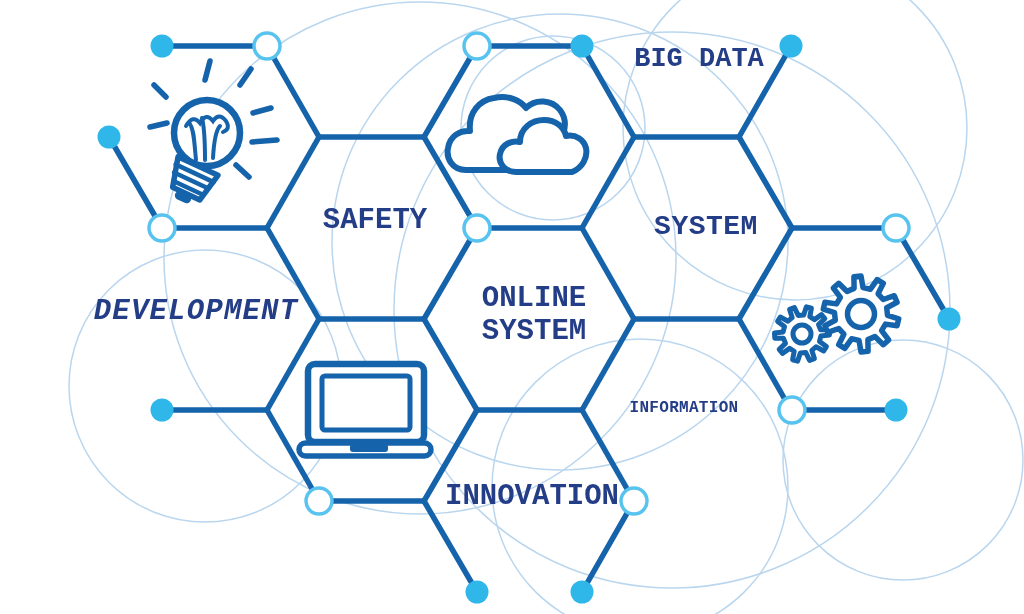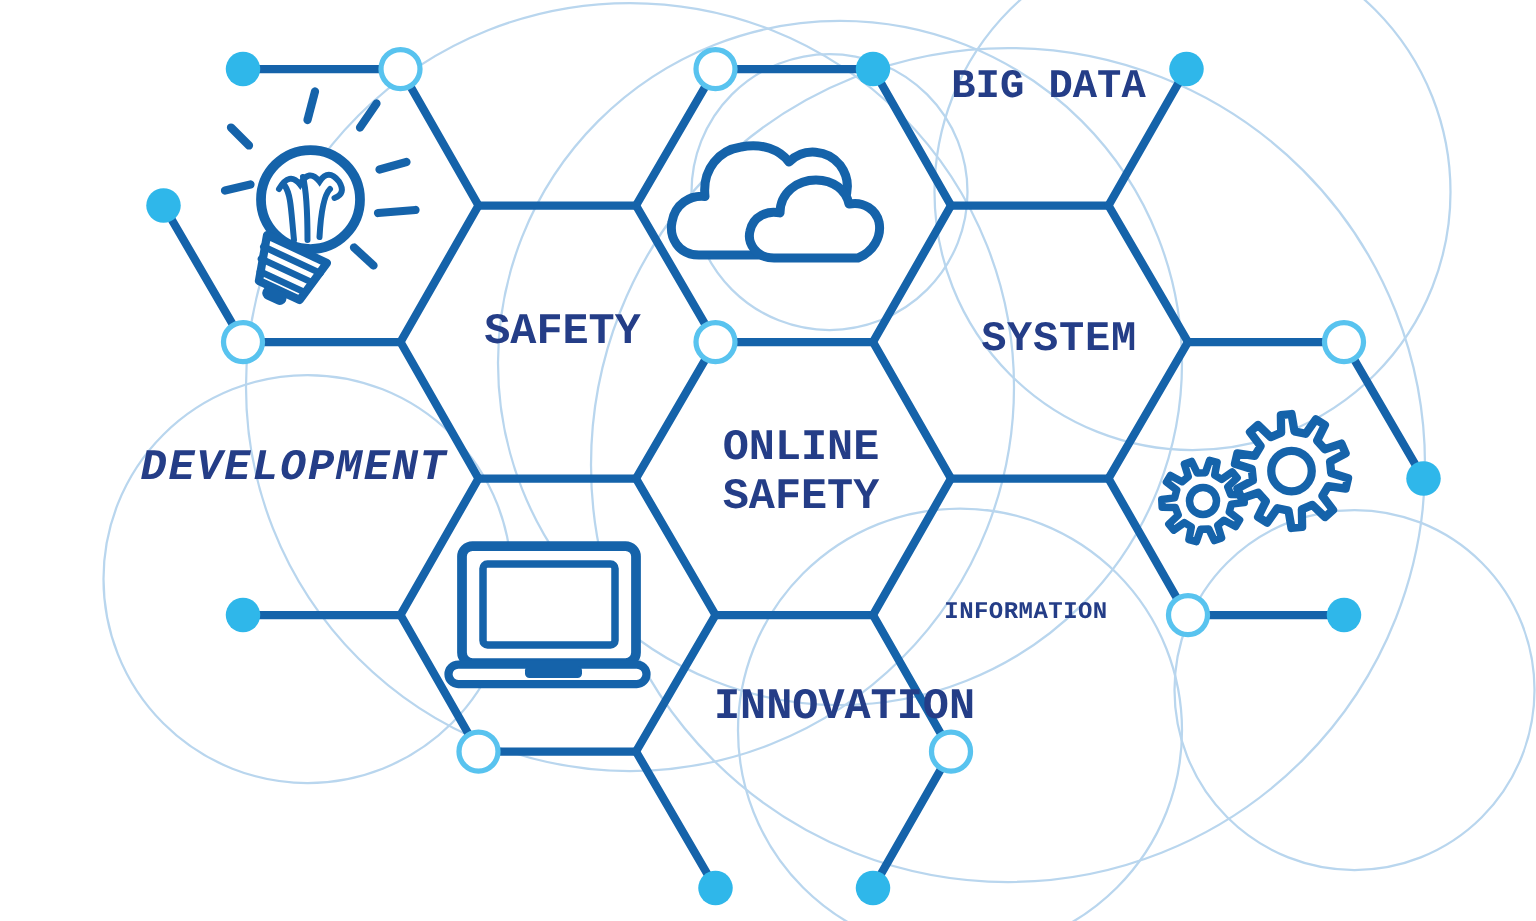--- a/index.html
+++ b/index.html
@@ -146,17 +146,17 @@
         <circle cx="792" cy="410" r="13" class="ring"></circle>
         <circle cx="319" cy="501" r="13" class="ring"></circle>
         <circle cx="634" cy="501" r="13" class="ring"></circle>
       </g>
   </svg>
 
   <div class="diagram-label" style="left: 683px; top: 59px; font-size: 27px; letter-spacing: 0px; margin-left: 16px;">BIG DATA</div>
   <div class="diagram-label" style="left: 375px; top: 221px; font-size: 29px; letter-spacing: 0px;">SAFETY</div>
   <div class="diagram-label" style="left: 706px; top: 227px; font-size: 28px; letter-spacing: 0.5px; font-family: Liberation Mono, monospace;">SYSTEM</div>
   <div class="diagram-label" style="left: 534px; top: 315px; font-size: 29px; letter-spacing: 0px;">ONLINE
-SAFETY</div>
+SYSTEM</div>
   <div class="diagram-label" style="left: 196px; top: 312px; font-size: 29px; letter-spacing: 1.2px; font-style: italic;">DEVELOPMENT</div>
   <div class="diagram-label" style="left: 684px; top: 408px; font-size: 16px; letter-spacing: 0.3px;">INFORMATION</div>
-  <div class="diagram-label" style="left: 532px; top: 471px; font-size: 29px; letter-spacing: 0px; margin-left: 31px;">INNOVATION</div>
+  <div class="diagram-label" style="left: 532px; top: 497px; font-size: 29px; letter-spacing: 0px;">INNOVATION</div>
 </div>
 
 </body></html>

